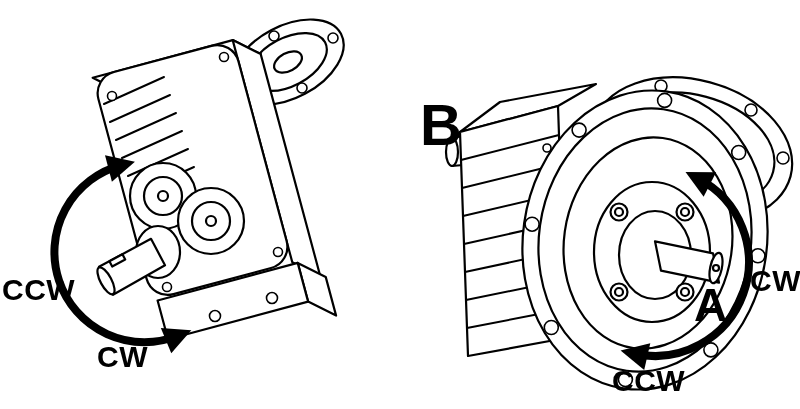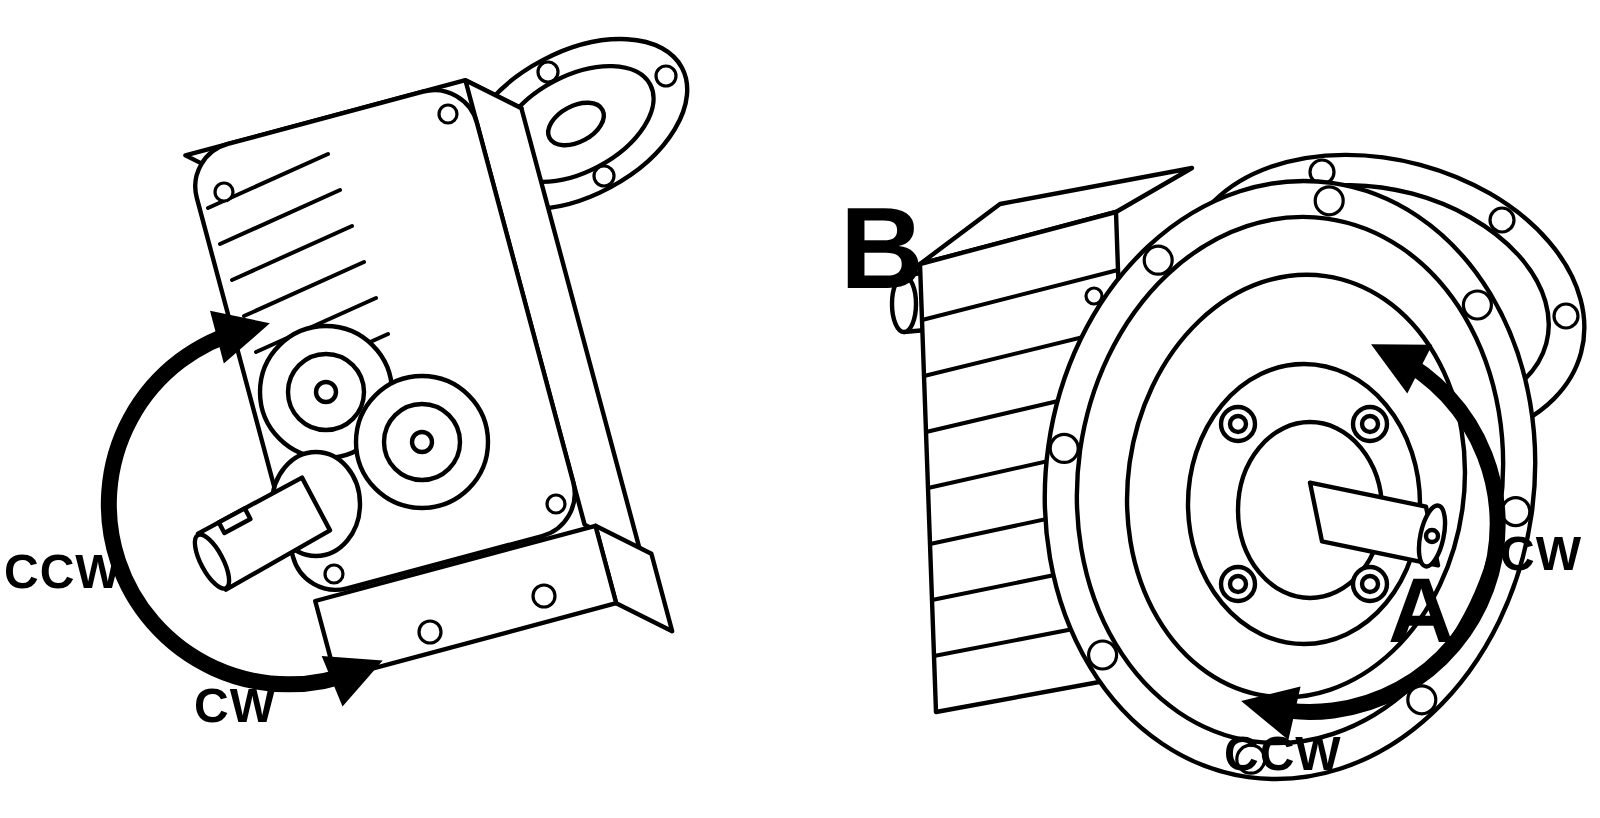--- a/index.html
+++ b/index.html
@@ -19,21 +19,21 @@
   .arrow { stroke: #000000; stroke-width: 8; fill: none; stroke-linecap: butt; }
 
   .lbl {
     position: absolute;
     color: #000000;
     font-weight: bold;
     line-height: 1;
     white-space: nowrap;
     user-select: none;
   }
-  .lbl.s  { font-size: 24px; letter-spacing: 0.5px; }
+  .lbl.s  { font-size: 30px; letter-spacing: 0.5px; }
   .lbl.xl { font-size: 58px; }
   .lbl.l  { font-size: 46px; }
 </style>
 </head>
 <body>
 
 <div class="stage">
 
   <svg width="800" height="409" viewBox="0 0 800 409">
     <defs>

